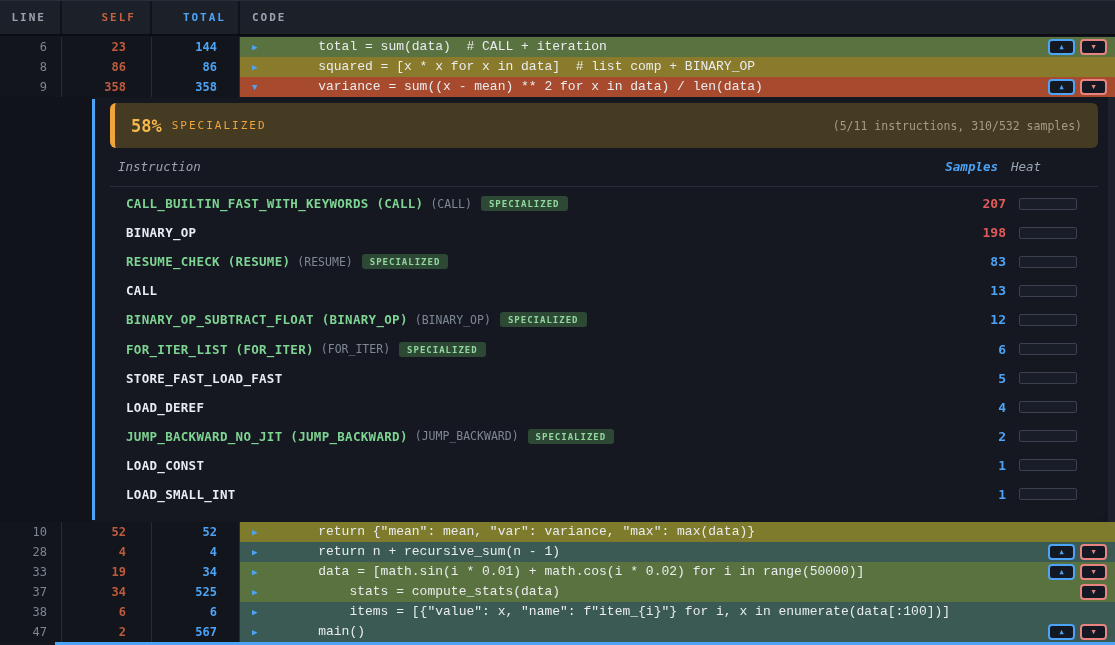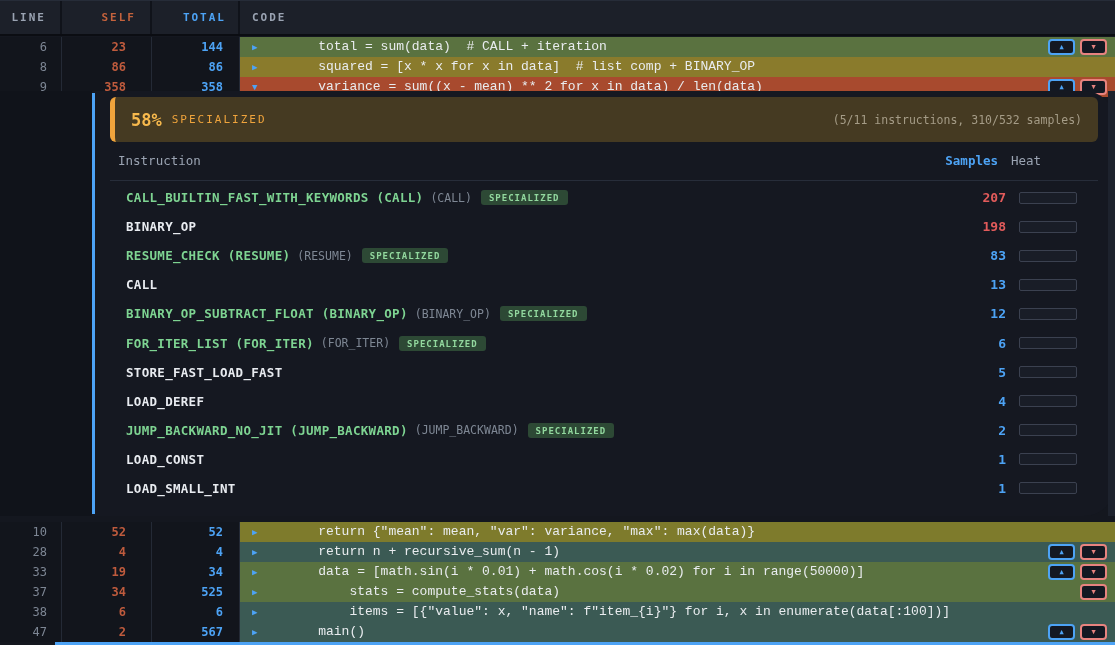--- a/index.html
+++ b/index.html
@@ -24,52 +24,52 @@
   
   .rows { position:absolute; left:0; width:1115px; }
   #rows-top { top:37px; }
   #rows-bottom { top:522px;border-radius:13px; }
   .code-row { display:flex; height:20px; }
   .c-line, .c-self, .c-total {
     background:#12151c; font-size:12px; line-height:20px; text-align:right;
   }
   .c-line  { width:62px; padding-right:14px; color:#7d8694; border-right:1px solid #242a36; }
   .c-self  { width:90px; padding-right:25px; color:#bf5b3d; font-weight:bold; border-right:1px solid #242a36; }
-  .c-total { width:88px; padding-right:16px; color:#4da3f5; font-weight:bold; border-right:1px solid #242a36; }
+  .c-total { width:88px; padding-right:22px; color:#4da3f5; font-weight:bold; border-right:1px solid #242a36; }
   .c-code  { flex:1; position:relative; }
   .c-code .arrow {
     position:absolute; left:12px; top:0; font-size:9px; line-height:20px; color:#4da3f5;
   }
   .c-code pre {
     font-family:Liberation Mono, monospace;
     font-size:13px; line-height:20px; color:#e9ecef;
     white-space:pre; padding-left:47px;
   }
   .row-btns { position:absolute; right:8px; top:2px; display:flex; gap:5px; }
   .mini-btn {
     width:27px; height:16px; border-radius:4px; background:#141822;
     display:flex; align-items:center; justify-content:center;
     font-size:7px; line-height:1; cursor:pointer;
   }
   .btn-up   { border:2px solid #4da3f5; color:#4da3f5; }
   .btn-down { border:2px solid #e8837f; color:#e8837f; }
   
-  #expanded { position:absolute; top:91px; left:0; width:1115px; height:425px; background:#151821;border-radius:31px; }
+  #expanded { position:absolute; top:97px; left:0; width:1115px; height:425px; background:#151821;border-radius:31px; }
   #gutter { position:absolute; top:0; left:0; width:92px; height:425px; background:#10131a; }
   #gutter-bar { position:absolute; top:2px; left:92px; width:3px; height:421px; background:#4da3f5; }
   #vscroll { position:absolute; top:0; right:0; width:7px; height:425px; background:#1d222d; }
   #banner {
     position:absolute; top:6px; left:110px; width:988px; height:45px;
     background:#453a22; border-left:5px solid #f0a43c; border-radius:6px;
     display:flex; align-items:center; padding:0 16px;
   }
   #banner .pct { font-size:17px; font-weight:bold; color:#f7b94d; }
   #banner .lbl { margin-left:10px; font-size:11px; letter-spacing:2px; color:#f0a43c; }
   #banner .sum { margin-left:auto; font-size:11.5px; color:#a59c87; }
-  #tbl-head { position:absolute; top:62px; left:0; width:1115px; height:22px; }
+  #tbl-head { position:absolute; top:62px; left:0; width:1115px; height:22px;font-style:italic; }
   #tbl-head .th-instr   { position:absolute; left:118px; font-size:12.5px; color:#9aa3b2; }
   #tbl-head .th-samples { position:absolute; left:920px; width:78px; text-align:right; font-size:12.5px; font-weight:bold; color:#4da3f5; }
   #tbl-head .th-heat    { position:absolute; left:1011px; font-size:12.5px; color:#9aa3b2; }
   #tbl-divider { position:absolute; top:89px; left:110px; width:988px; height:1px; background:#272d3a; }
   #instr-rows { position:absolute; top:92px; left:0; width:1115px;padding-left:8px; }
   .instr-row { position:relative; height:29.1px; display:flex; align-items:center; }
   .instr-name { margin-left:118px; font-size:12.5px; font-weight:bold; color:#e8ebf0; letter-spacing:0.3px; }
   .instr-row.specialized .instr-name { color:#7ed492; }
   .instr-base { margin-left:7px; font-size:11.5px; color:#7e8794; }
   .spec-badge {

